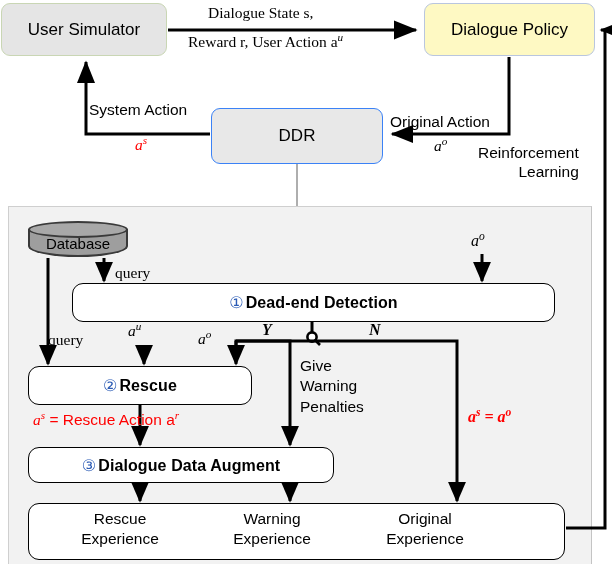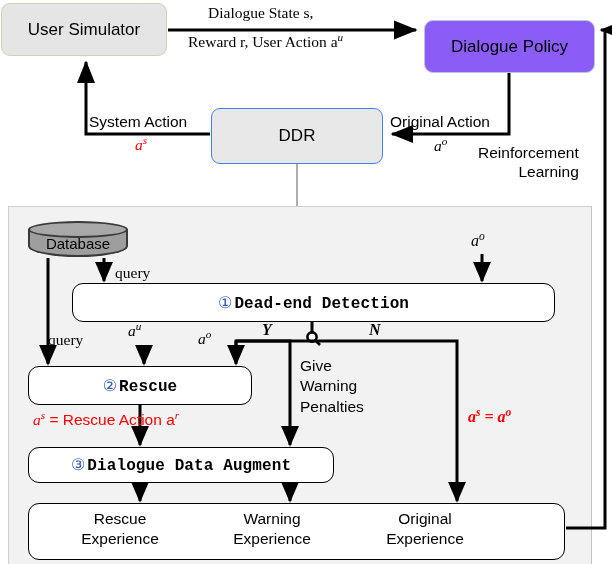--- a/index.html
+++ b/index.html
@@ -7,22 +7,22 @@
        font-family:"Liberation Sans",sans-serif;color:#000;}
   #stage{position:absolute;left:0;top:0;width:612px;height:564px;}
   svg#wires{position:absolute;left:0;top:0;width:612px;height:564px;pointer-events:none;}
 
   .box{position:absolute;box-sizing:border-box;display:flex;align-items:center;
        justify-content:center;text-align:center;line-height:1.12;}
 
   
   #user-sim{left:1px;top:3px;width:166px;height:53px;background:#e5e5e5;
             border:1px solid #c9d6b4;border-radius:9px;font-size:17px;}
-  #dialogue-policy{left:424px;top:3px;width:171px;height:53px;background:#8b5cf6;
-            border:1px solid #b9c6df;border-radius:9px;font-size:17px;margin-top:17px;}
+  #dialogue-policy{left:424px;top:3px;width:171px;height:53px;background:#fef9c3;
+            border:1px solid #b9c6df;border-radius:9px;font-size:17px;}
   #ddr{left:211px;top:108px;width:172px;height:56px;background:#e8e8e8;
             border:1px solid #3b82f6;border-radius:9px;font-size:17px;}
 
   
   #panel{position:absolute;left:8px;top:206px;width:582px;height:358px;
          background:#f2f2f2;border:1px solid #cfcfcf;border-right:1px solid #c4c4c4;}
 
   
   #database{position:absolute;left:28px;top:221px;width:112px;height:40px;}
   #database .cyl-body{position:absolute;left:0;top:8px;width:100px;height:28px;
@@ -35,38 +35,38 @@
         display:flex;align-items:center;justify-content:center;font-size:15px;color:#000;}
 
   .wbox{position:absolute;box-sizing:border-box;background:#ffffff;
         border:1.6px solid #000;border-radius:11px;display:flex;align-items:center;
         justify-content:center;}
   #dead-end{left:72px;top:283px;width:483px;height:39px;}
   #rescue{left:28px;top:366px;width:224px;height:39px;}
   #augment{left:28px;top:447px;width:306px;height:36px;}
   #experience{left:28px;top:503px;width:537px;height:57px;}
 
-  .step-title{font-size:16px;font-weight:bold;letter-spacing:.1px;font-family:Liberation Mono, monospace;}
+  .step-title{font-size:16px;font-weight:bold;letter-spacing:.1px;}
   .circnum{color:#2b5bb5;font-weight:normal;font-size:16px;padding-right:2px;}
 
   .exp-col{position:absolute;top:509px;width:160px;text-align:center;
            font-size:15.5px;line-height:1.28;}
   #exp-rescue{left:40px;}
   #exp-warning{left:192px;}
   #exp-original{left:345px;}
 
   
   .lbl{position:absolute;white-space:nowrap;}
   .serif{font-family:"Liberation Serif",serif;}
   .red{color:#ff0000;}
   .ital{font-style:italic;}
 
   #lbl-ds{left:208px;top:4px;font-size:15.5px;}
   #lbl-ru{left:188px;top:33px;font-size:15.5px;}
-  #lbl-sysact{left:89px;top:113px;font-size:15.5px;}
+  #lbl-sysact{left:89px;top:101px;font-size:15.5px;}
   #lbl-as{left:135px;top:136px;font-size:15.5px;}
   #lbl-origact{left:390px;top:113px;font-size:15.5px;}
   #lbl-ao-top{left:434px;top:137px;font-size:15.5px;}
   #lbl-rl{left:478px;top:143px;font-size:15.5px;text-align:right;line-height:1.25;}
 
   #lbl-ao-panel{left:471px;top:232px;font-size:16px;}
   #lbl-query1{left:115px;top:264px;font-size:15.5px;}
   #lbl-query2{left:48px;top:331px;font-size:15.5px;}
   #lbl-au{left:128px;top:322px;font-size:15.5px;}
   #lbl-ao-mid{left:198px;top:330px;font-size:15.5px;}

